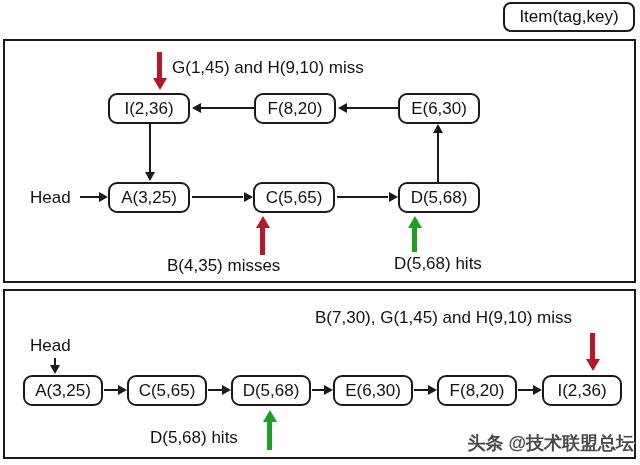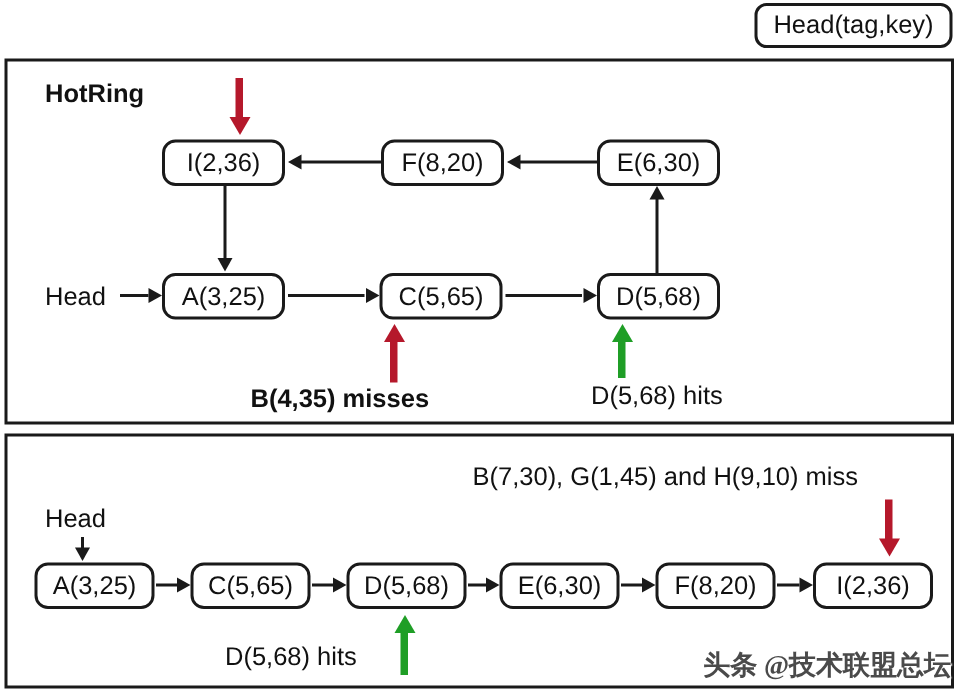--- a/index.html
+++ b/index.html
@@ -38,29 +38,29 @@
 
   .watermark { position:absolute; font-size:18px; font-weight:bold; color:#4a4a4a;
           text-shadow:-1px -1px 0 #ffffff, 1px 1px 1px #ffffff; white-space:nowrap; }
 </style>
 </head>
 <body>
 
 <div class="screen">
 
   <div class="legend-box" style="left:503px; top:2px; width:132px; height:30px;">
-    <span>Head(tag,key)</span>
+    <span>Item(tag,key)</span>
   </div>
 
   <div class="panel" style="left:3px; top:39px; width:633px; height:244px;"></div>
 
-  <div class="txt bold" style="left:30px; top:53px;">HotRing</div>
 
   <div class="shaft red" style="left:157px; top:52px; height:27px;"></div>
   <div class="bh bh-down red" style="left:153px; top:78px;"></div>
+  <div class="txt" style="left:172px; top:58px;">G(1,45) and H(9,10) miss</div>
 
   <div class="node" style="left:108px; top:93px;">I(2,36)</div>
   <div class="node" style="left:254px; top:93px;">F(8,20)</div>
   <div class="node" style="left:398px; top:93px;">E(6,30)</div>
 
   <div class="ah ah-left" style="left:192px; top:103px;"></div>
   <div class="hline" style="left:200px; top:107px; width:54px;"></div>
   <div class="ah ah-left" style="left:338px; top:103px;"></div>
   <div class="hline" style="left:346px; top:107px; width:52px;"></div>
 
@@ -78,21 +78,21 @@
   <div class="node" style="left:253px; top:182px;">C(5,65)</div>
   <div class="node" style="left:398px; top:182px;">D(5,68)</div>
 
   <div class="hline" style="left:192px; top:196px; width:51px;"></div>
   <div class="ah ah-right" style="left:244px; top:192px;"></div>
   <div class="hline" style="left:337px; top:196px; width:51px;"></div>
   <div class="ah ah-right" style="left:389px; top:192px;"></div>
 
   <div class="bh bh-up red" style="left:256px; top:216px;"></div>
   <div class="shaft red" style="left:260px; top:228px; height:27px;"></div>
-  <div class="txt" style="left:167px; top:256px;font-weight:bold;">B(4,35) misses</div>
+  <div class="txt" style="left:167px; top:256px;">B(4,35) misses</div>
 
   <div class="bh bh-up green" style="left:408px; top:216px;"></div>
   <div class="shaft green" style="left:412px; top:228px; height:24px;"></div>
   <div class="txt" style="left:394px; top:254px;">D(5,68) hits</div>
 
   <div class="panel" style="left:3px; top:289px; width:633px; height:170px;"></div>
 
 
   <div class="txt" style="left:30px; top:336px;">Head</div>
   <div class="vline" style="left:54px; top:358px; height:9px;"></div>
@@ -117,14 +117,14 @@
   <div class="ah ah-right" style="left:324px; top:385px;"></div>
   <div class="hline" style="left:414px; top:389px; width:14px;"></div>
   <div class="ah ah-right" style="left:428px; top:385px;"></div>
   <div class="hline" style="left:518px; top:389px; width:15px;"></div>
   <div class="ah ah-right" style="left:533px; top:385px;"></div>
 
   <div class="bh bh-up green" style="left:263px; top:410px;"></div>
   <div class="shaft green" style="left:267px; top:422px; height:28px;"></div>
   <div class="txt" style="left:150px; top:428px;">D(5,68) hits</div>
 
-  <div class="watermark" style="right:6px; top:431px;font-family:Liberation Serif, serif;">头条 @技术联盟总坛</div>
+  <div class="watermark" style="right:6px; top:431px;">头条 @技术联盟总坛</div>
 </div>
 
 </body></html>

